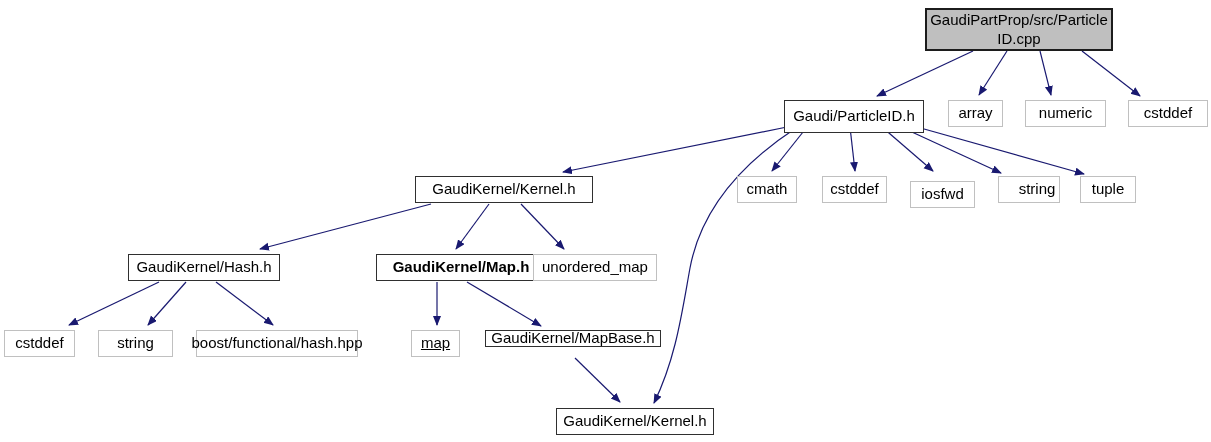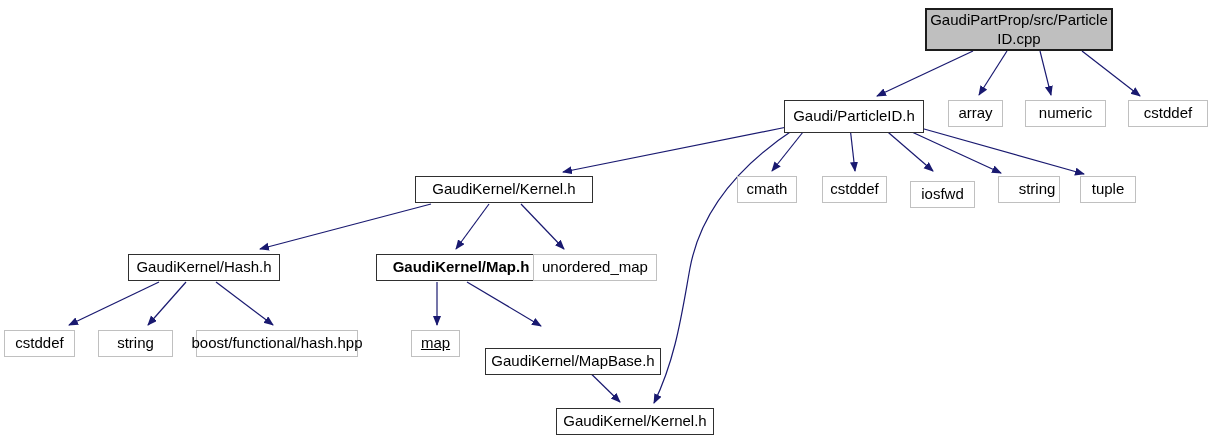--- a/index.html
+++ b/index.html
@@ -67,16 +67,16 @@
       <div class="node plain" style="left: 910px; top: 181px; width: 65px; height: 27px;">iosfwd</div>
       <div class="node plain" style="left: 998px; top: 176px; width: 62px; height: 27px; padding-left: 16px;">string</div>
       <div class="node plain" style="left: 1080px; top: 176px; width: 56px; height: 27px;">tuple</div>
       <div class="node linked" style="left: 128px; top: 254px; width: 152px; height: 27px;">GaudiKernel/Hash.h</div>
       <div class="node linked" style="left: 376px; top: 254px; width: 170px; height: 27px; font-weight: bold;">GaudiKernel/Map.h</div>
       <div class="node plain" style="left: 533px; top: 254px; width: 124px; height: 27px;">unordered_map</div>
       <div class="node plain" style="left: 4px; top: 330px; width: 71px; height: 27px;">cstddef</div>
       <div class="node plain" style="left: 98px; top: 330px; width: 75px; height: 27px;">string</div>
       <div class="node plain" style="left: 196px; top: 330px; width: 162px; height: 27px;">boost/functional/hash.hpp</div>
       <div class="node plain" style="left: 411px; top: 330px; width: 49px; height: 27px; text-decoration: underline;">map</div>
-      <div class="node linked" style="left: 485px; top: 348px; width: 176px; height: 27px;">GaudiKernel/MapBase.h</div>
+      <div class="node linked" style="left: 485px; top: 330px; width: 176px; height: 17px;">GaudiKernel/MapBase.h</div>
       <div class="node linked" style="left: 556px; top: 408px; width: 158px; height: 27px;">GaudiKernel/Kernel.h</div>
     </div>
 </div>
 
 </body></html>

